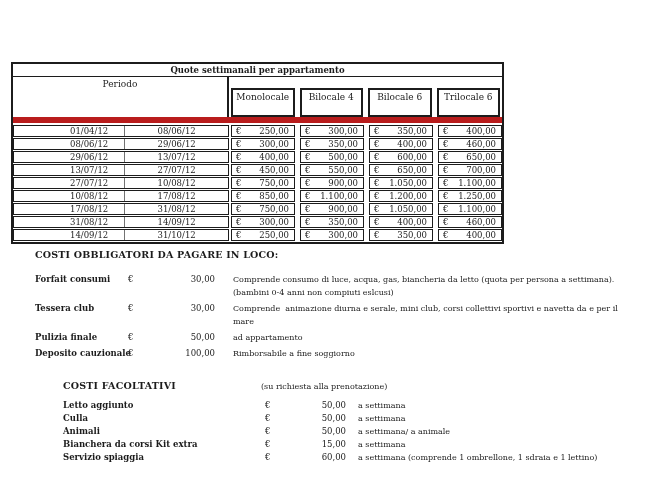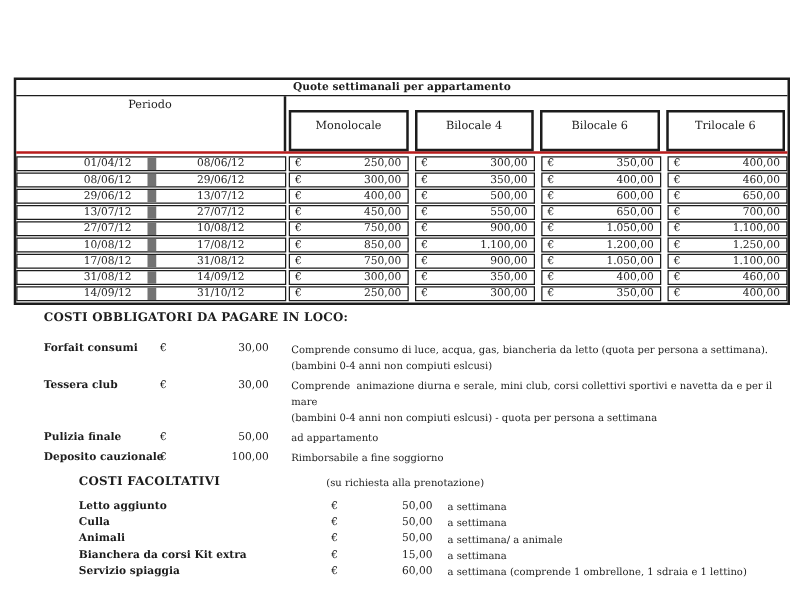--- a/index.html
+++ b/index.html
@@ -2,31 +2,31 @@
 <html><head>
 <meta charset="utf-8">
 <style>
   html,body { margin:0; padding:0; background:#fff; }
   .page {
     position:relative; width:648px; height:492px; background:#fff;
     font-family:"DejaVu Serif", serif; color:#1c1c1c; overflow:hidden;
   }
 
   
-  .rate-table { position:absolute; left:11px; top:62px; width:621px; border:2px solid #1c1c1c; background:#fff; box-sizing:border-box; }
+  .rate-table { position:absolute; left:11px; top:62px; width:493px; border:2px solid #1c1c1c; background:#fff; box-sizing:border-box; }
   .t-title { height:12px; line-height:12px; text-align:center; font-weight:bold; font-size:8.5px; border-bottom:1px solid #1c1c1c; }
-  .t-header { display:flex; height:46px; border-bottom:2px solid #b91c1c; box-sizing:border-box; }
+  .t-header { display:flex; height:46px; border-bottom:6px solid #b91c1c; box-sizing:border-box; }
   .t-period { width:216px; box-sizing:border-box; border-right:2px solid #1c1c1c; text-align:center; font-size:9px; padding-top:2px; }
   .t-apts { flex:1; display:flex; gap:5px; padding:11px 2px 0 2px; box-sizing:border-box; }
   .apt-cell { flex:1; border:2px solid #1c1c1c; display:flex; align-items:flex-end; justify-content:center; font-size:9px; padding-bottom:13px; box-sizing:border-box; }
   .t-body { padding:1px 0 1px 0; }
   .t-row { display:flex; height:12px; margin-top:1px; }
   .date-wrap { width:216px; box-sizing:border-box; border:1px solid #1c1c1c; display:flex; }
   .date-a, .date-b { text-align:center; font-size:8.5px; line-height:10px; box-sizing:border-box; }
-  .date-a { width:52%; border-right:7px solid #737373;padding-left:40px; }
+  .date-a { width:52%; border-right:1px solid #737373;padding-left:40px; }
   .date-b { flex:1; }
   .price-area { flex:1; display:flex; gap:5px; padding-left:2px; box-sizing:border-box; }
   .price-cell { flex:1; border:1px solid #1c1c1c; display:flex; justify-content:space-between; align-items:center; font-size:8.5px; line-height:10px; padding:0 5px 0 4px; box-sizing:border-box; }
 
   
   .section { position:absolute; left:0; right:0; }
   .mandatory { top:249px; }
   .optional  { top:380px;padding-left:28px; }
   .sec-head { margin-left:35px; font-weight:bold; font-size:9.5px; line-height:12px; letter-spacing:0.2px; }
   .mandatory .sec-head { margin-bottom:12px; }
@@ -288,21 +288,21 @@
         <div class="m-item">
           <div class="c-label">Forfait consumi</div>
           <div class="c-cur">€</div>
           <div class="c-amt">30,00</div>
           <div class="c-desc"><div class="">Comprende consumo di luce, acqua, gas, biancheria da letto (quota per persona a settimana).</div><div class="">(bambini 0-4 anni non compiuti eslcusi)</div></div>
         </div>
         <div class="m-item">
           <div class="c-label">Tessera club</div>
           <div class="c-cur">€</div>
           <div class="c-amt">30,00</div>
-          <div class="c-desc"><div class="">Comprende  animazione diurna e serale, mini club, corsi collettivi sportivi e navetta da e per il mare</div><div class="">(bambini 0-4 anni non compiuti eslcusi) - quota per persona a settimana</div></div>
+          <div class="c-desc"><div class="">Comprende  animazione diurna e serale, mini club, corsi collettivi sportivi e navetta da e per il mare</div></div>
         </div>
         <div class="m-item">
           <div class="c-label">Pulizia finale</div>
           <div class="c-cur">€</div>
           <div class="c-amt">50,00</div>
           <div class="c-desc"><div class="">ad appartamento</div></div>
         </div>
         <div class="m-item">
           <div class="c-label">Deposito cauzionale</div>
           <div class="c-cur">€</div>

